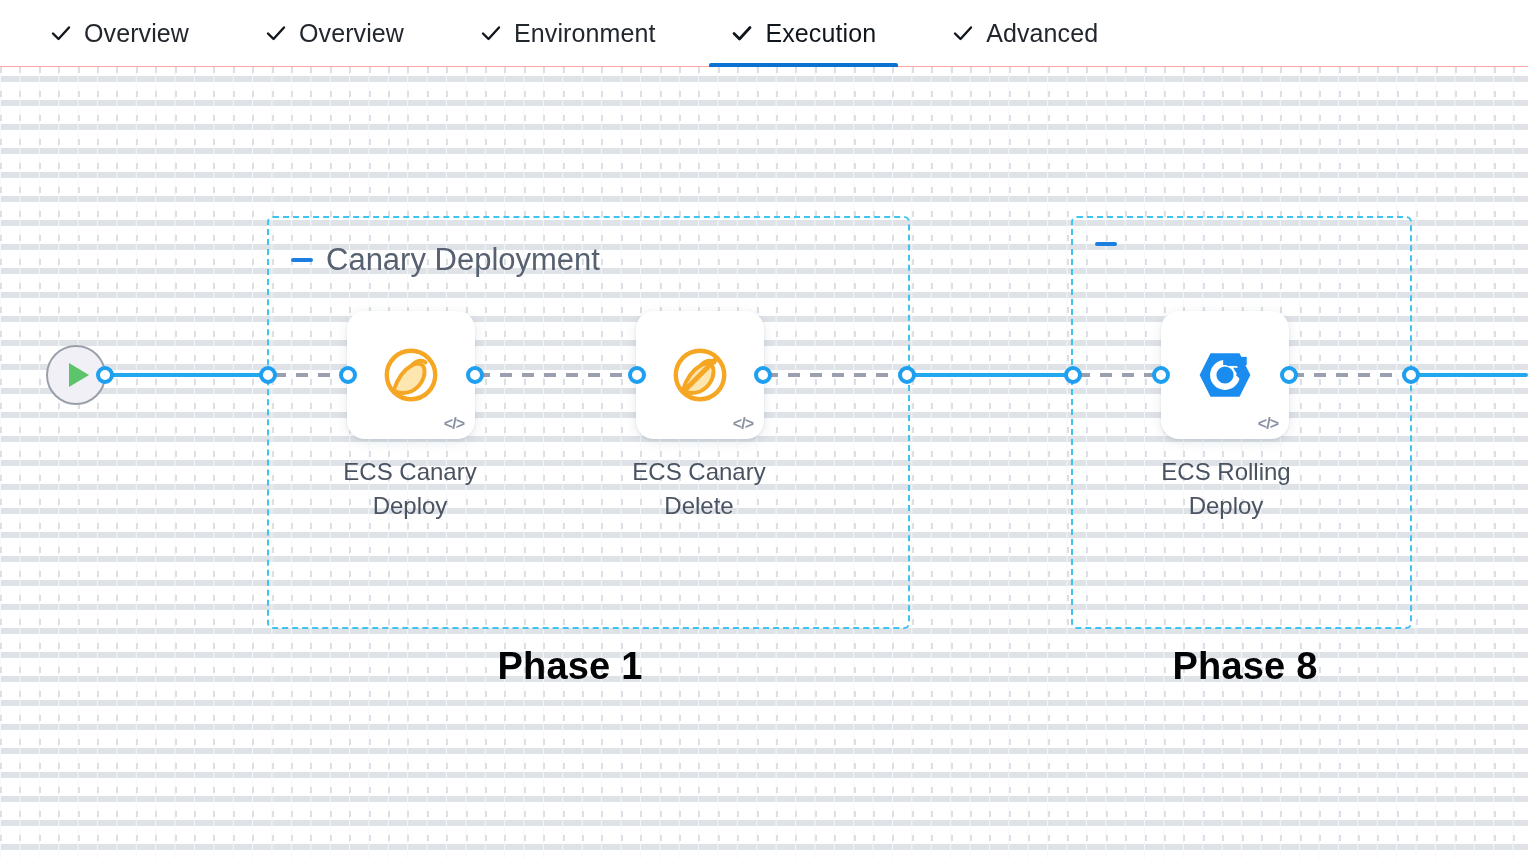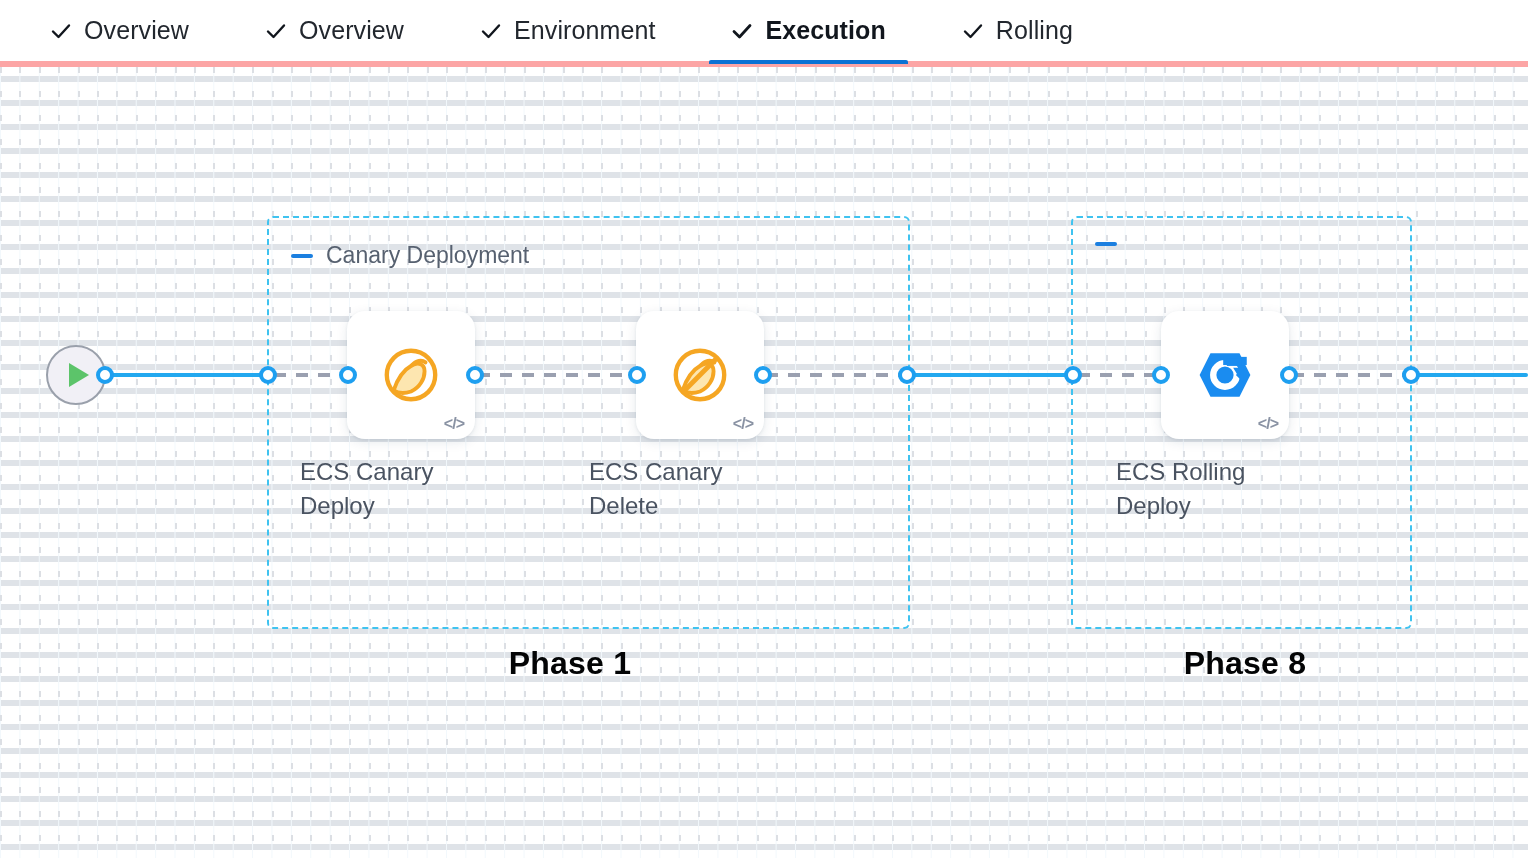--- a/index.html
+++ b/index.html
@@ -19,21 +19,21 @@
     background: #ffffff;
   }
 
   
   .tabbar {
     position: absolute;
     left: 0; top: 0;
     width: 1528px;
     height: 67px;
     background: #ffffff;
-    border-bottom: 6px solid #fca5a5;
+    border-bottom: 1px solid #fca5a5;
     display: flex;
     align-items: center;
     padding-left: 28px;
     z-index: 40;
   }
   .tab {
     position: relative;
     height: 67px;
     display: flex;
     align-items: center;
@@ -50,21 +50,21 @@
     flex: none;
     color: #11161d;
   }
   .tab .check svg { display: block; }
   .tab .tlabel {
     font-size: 25px;
     color: #22272e;
     letter-spacing: .1px;
   }
   .tab.active .tlabel {
-    font-weight: bold;
+    font-weight: normal;
     color: #11161d;
   }
   .tab.active::after {
     content: "";
     position: absolute;
     left: 0; right: 0;
     bottom: 0;
     height: 4px;
     background: #0b72d4;
     border-radius: 2px 2px 0 0;
@@ -125,28 +125,28 @@
   .collapse-icon {
     display: inline-block;
     width: 22px;
     height: 4px;
     background: #1b7fe0;
     border-radius: 2px;
     flex: none;
     cursor: pointer;
   }
   .group-title {
-    font-size: 23px;
+    font-size: 31px;
     color: #576170;
   }
 
   
   .phase-label {
     position: absolute;
-    font-size: 32px;
+    font-size: 38px;
     font-weight: bold;
     color: #030405;
     text-align: center;
     white-space: nowrap;
     letter-spacing: .2px;
   }
 
   
   .edge {
     position: absolute;
@@ -223,20 +223,21 @@
     font-weight: bold;
     color: #8a93a4;
     font-family: "Liberation Sans", sans-serif;
     line-height: 1;
     letter-spacing: -1px;
   }
   .node-label {
     position: absolute;
     top: 388px;
     width: 220px;
+    text-align: center;
     font-size: 24px;
     line-height: 34px;
     color: #4a5361;
     white-space: pre-line;
   }
 </style>
 </head>
 <body>
 
 <div id="app">
@@ -278,21 +279,21 @@
       </span>
       <span class="tlabel">Execution</span>
     </div>
 
     <div class="tab">
       <span class="check">
         <svg width="22" height="22" viewBox="0 0 22 22">
             <path d="M3 11.5 L8.5 17 L19 5.5" fill="none" stroke="currentColor" stroke-width="2.4" stroke-linecap="round" stroke-linejoin="round"></path>
           </svg>
       </span>
-      <span class="tlabel">Rolling</span>
+      <span class="tlabel">Advanced</span>
     </div>
 
   </div>
 
   <div class="canvas">
     <div class="stage">
 
       <div class="group" style="left:267px; top:149px; width:643px; height:413px;">
         <div class="group-header">
           <span class="collapse-icon"></span>

